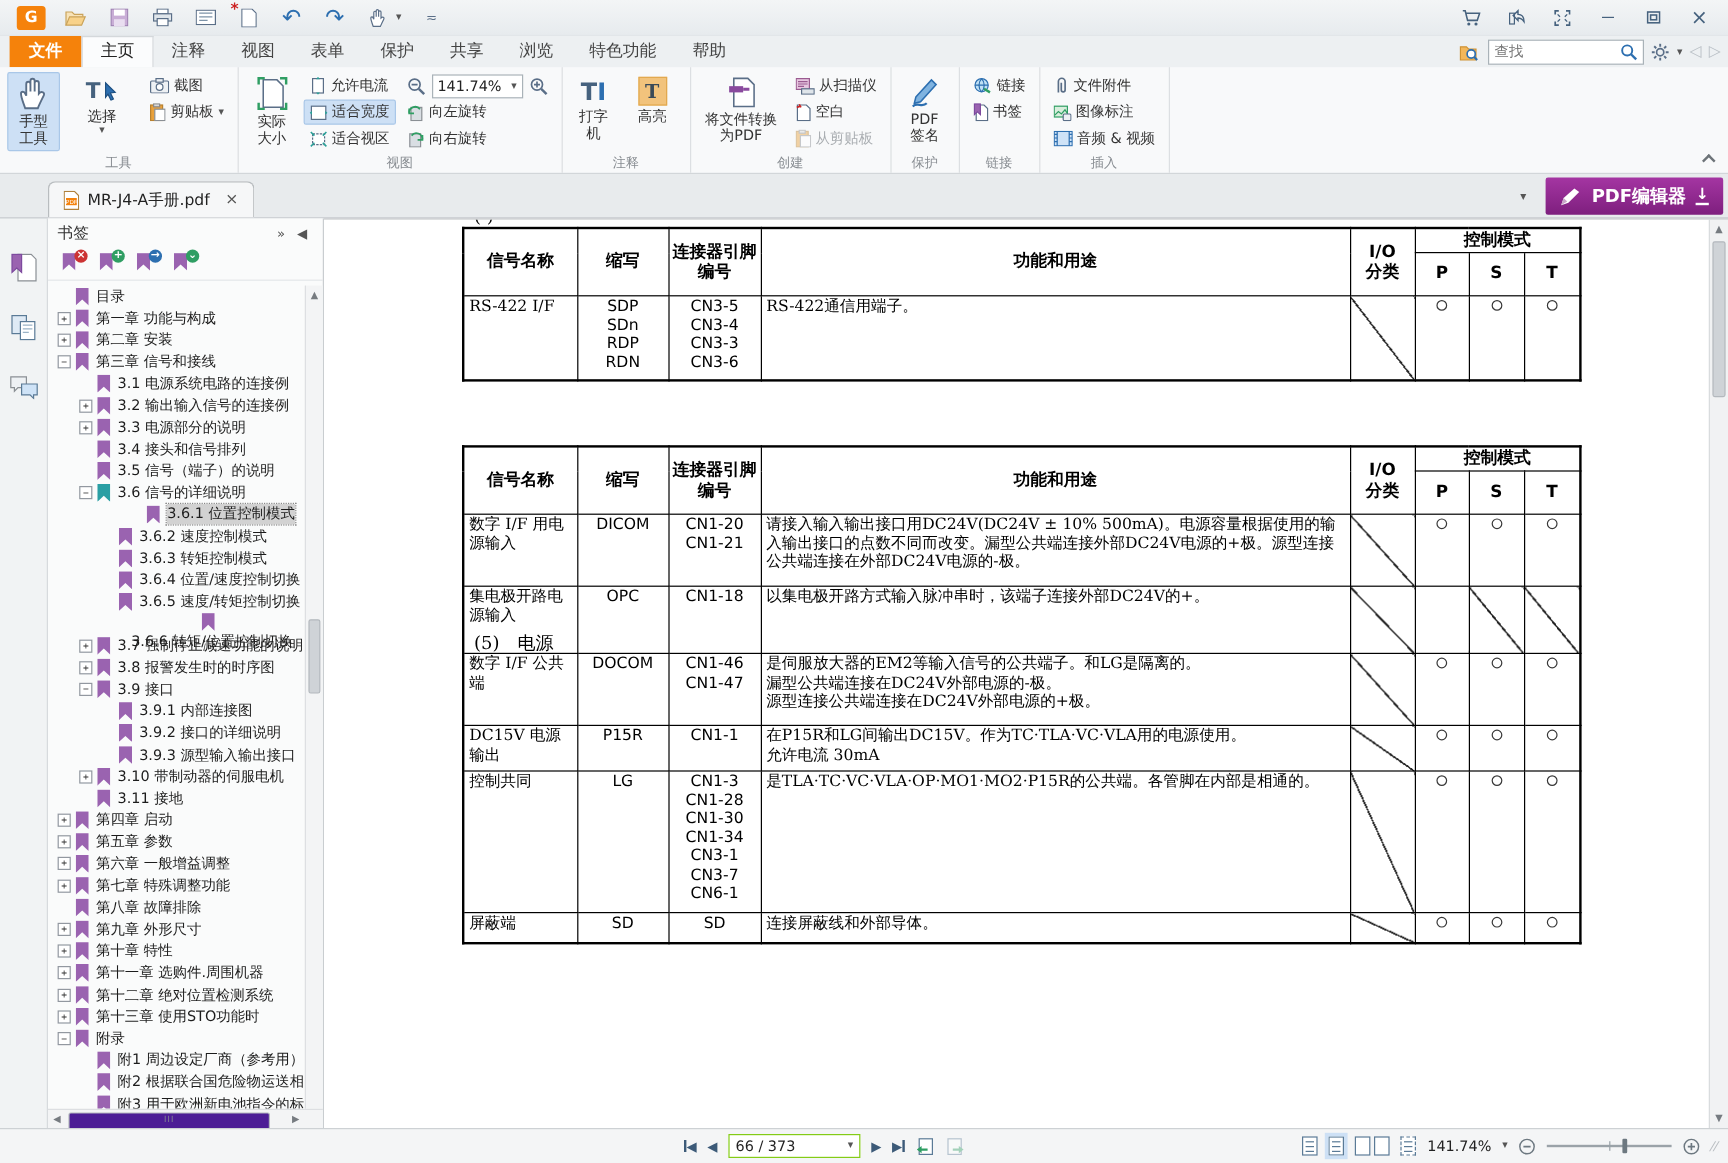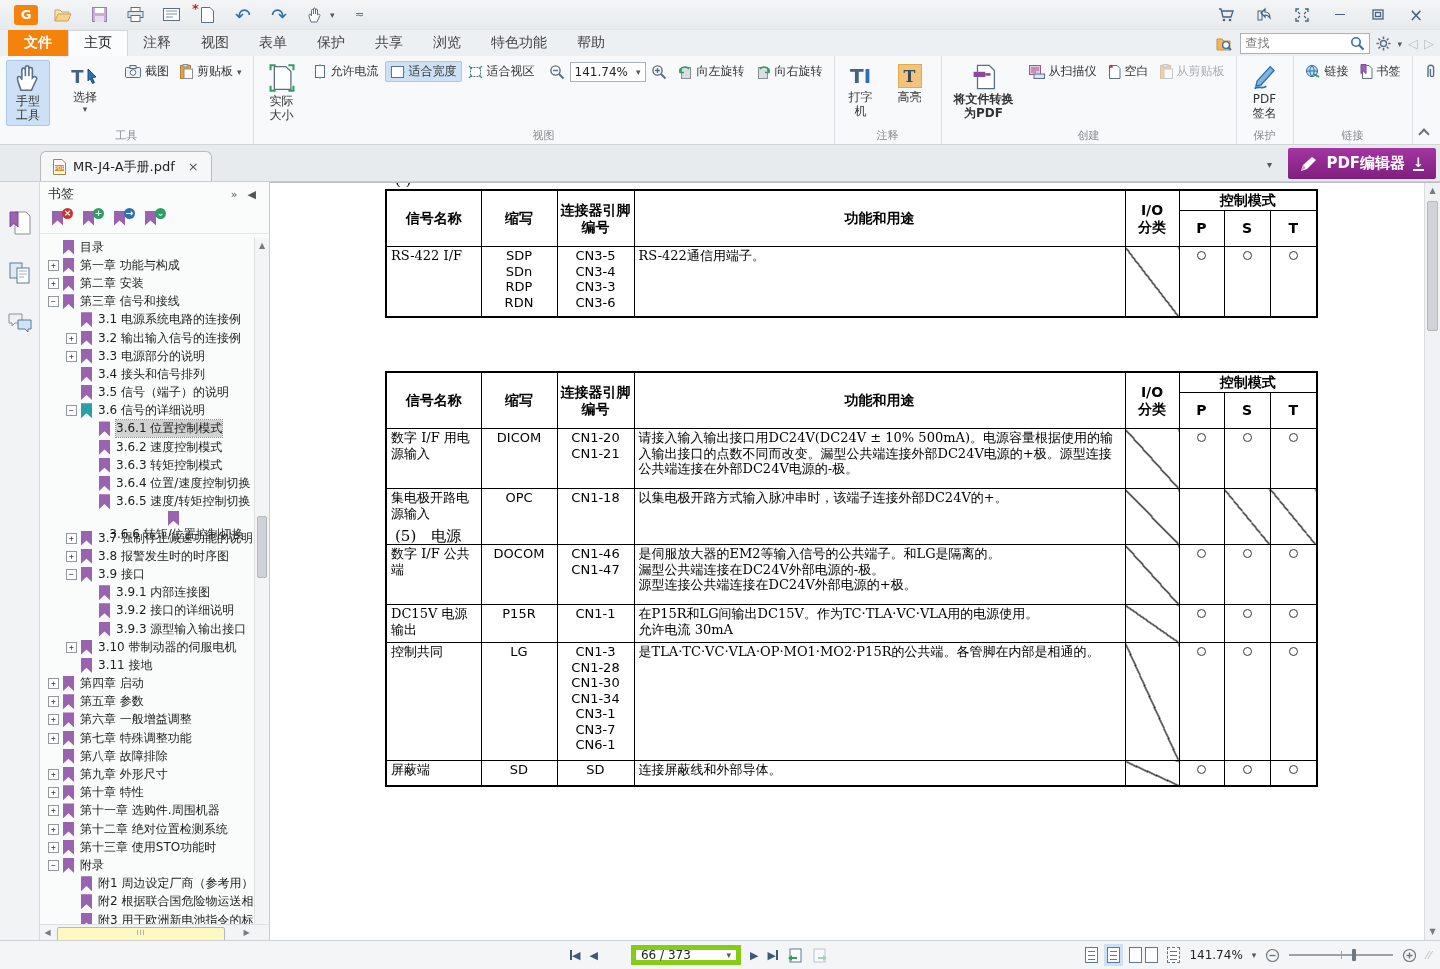--- a/index.html
+++ b/index.html
@@ -27,21 +27,21 @@
   .navarrow { color:#b9bfc5; font-size:13px; }
 
   
   .ribbon { height:89px; background:#f8f9fa; border-bottom:1px solid #d2d6d9; display:flex; position:relative;}
   .rgroup { display:flex; flex-direction:column; border-right:1px solid #dcdfe2; padding:4px 6px 0; }
   .rgroup .rbody { flex:1; display:flex; align-items:flex-start; gap:4px;}
   .rgroup .rlabel { text-align:center; font-size:11px; color:#878c91; height:16px; }
   .bigbtn { display:flex; flex-direction:column; align-items:center; padding:3px 4px; border-radius:2px; border:1px solid transparent;}
   .bigbtn .blabel { font-size:12px; color:#333; text-align:center; line-height:14px; margin-top:2px; width:52px;}
   .bigbtn.active { background:#cde0f5; border-color:#a9c7e8; }
-  .smallcol { display:flex; flex-direction:row; gap:1px; padding-top:1px;}
+  .smallcol { display:flex; flex-direction:column; gap:1px; padding-top:1px;}
   .smallbtn { display:flex; align-items:center; gap:4px; font-size:12px; color:#333; padding:2px 4px; border-radius:2px; border:1px solid transparent; height:21px; white-space:nowrap;}
   .smallbtn.active { background:#cde0f5; border-color:#a9c7e8;}
   .smallbtn.disabled { color:#a9adb1; }
   .caret { font-size:9px; color:#555; }
   .zoomcombo { width:76px; height:20px; background:#fff; border:1px solid #a9b2b8; font-size:12px; color:#222; display:flex; align-items:center; padding:0 4px; }
   .zoomcombo span:first-child { flex:1; }
   .chev-up { position:absolute; right:12px; bottom:6px; width:8px; height:8px; border-left:2px solid #6d7378; border-top:2px solid #6d7378; transform:rotate(45deg); }
   .tan-ic { width:24px; height:24px; background:#f2c37c; border:1px solid #e2a94f; display:flex; align-items:center; justify-content:center; font-weight:bold; font-size:16px; color:#3a4a58; font-family:"DejaVu Serif",serif;}
   .ti-ic { font-size:18px; font-weight:bold; color:#46627e; height:24px; display:flex; align-items:center;}
   .ti-ic .cursor-i { color:#2d6fb0; }
@@ -71,21 +71,21 @@
   .bm-row { height:18.2px; display:flex; align-items:center; white-space:nowrap; font-size:12px; color:#1c1c1c;}
   .bm-row .exp { width:11px; height:11px; border:1px solid #9298a0; background:#fff; font:8px/10px "DejaVu Sans Mono",monospace; text-align:center; color:#333; margin-right:4px; flex:none;}
   .bm-row .expspacer { width:15px; flex:none;}
   .bm-row .flag { flex:none; margin-right:6px; }
   .bm-row .lbl.sel { background:#d2d2d2; outline:1px dotted #888; }
   .vscroll { position:absolute; top:56px; right:0; width:15px; bottom:16px; background:#f3f4f5; border-left:1px solid #dddfe2;}
   .vscroll .arr { height:15px; text-align:center; font-size:8px; color:#767b80; line-height:15px;}
   .vscroll .thumb { position:absolute; left:2px; width:10px; background:#cfd3d7; border:1px solid #b3b8bd; border-radius:2px;}
   .hscroll { height:16px; background:#f3f4f5; border-top:1px solid #dddfe2; position:relative;}
   .hscroll .arr { position:absolute; top:0; width:15px; height:15px; text-align:center; font-size:8px; color:#767b80; line-height:15px;}
-  .hscroll .thumb { position:absolute; top:2px; height:16px; background:#fef9c3; border:1px solid #b3b8bd; border-radius:2px; text-align:center; font-size:7px; color:#8a8f94; line-height:10px; letter-spacing:1px;}
+  .hscroll .thumb { position:absolute; top:2px; height:16px; background:#4c1d95; border:1px solid #b3b8bd; border-radius:2px; text-align:center; font-size:7px; color:#8a8f94; line-height:10px; letter-spacing:1px;}
 
   .docarea { flex:1; background:#fff; position:relative; overflow:hidden; border-top:1px solid #b9bdc0;}
   .page { position:absolute; left:0; top:0; right:16px; bottom:0; background:#fff; overflow:hidden;}
   .docscroll { position:absolute; right:0; top:0; bottom:0; width:16px; background:#f1f2f3; border-left:1px solid #d9dcde;}
   .docscroll .arr { height:16px; text-align:center; font-size:8px; color:#767b80; line-height:16px;}
   .docscroll .thumb { position:absolute; left:2px; top:18px; width:11px; height:130px; background:#cfd3d7; border:1px solid #b3b8bd; border-radius:2px;}
 
   
   .ptable { border-collapse:collapse; table-layout:fixed; position:absolute; left:115px; width:931px; }
   .ptable th, .ptable td { border:1px solid #000; }
@@ -100,21 +100,21 @@
   .diag { background-image:linear-gradient(to top right, transparent calc(50% - 0.7px), #222 calc(50% - 0.7px), #222 calc(50% + 0.7px), transparent calc(50% + 0.7px)); }
   .sec-heading { position:absolute; left:125px; font-size:15px; font-family:"DejaVu Serif",serif; color:#000;}
   .partial { position:absolute; left:125px; top:0; height:5px; overflow:hidden; font-size:15px; font-family:"DejaVu Serif",serif;}
   .partial span { display:inline-block; transform:translateY(-12px); }
 
   
   .statusbar { height:29px; background:#f4f5f6; border-top:1px solid #cdd1d4; display:flex; align-items:center; position:relative; font-size:12px; color:#3c5a78;}
   .navgroup { position:absolute; left:570px; display:flex; align-items:center; gap:9px;}
   .sbtn { display:flex; align-items:center; color:#3c5a78; font-size:11px;}
   .sbtn .bar { width:2px; height:10px; background:#3c5a78; }
-  .pagebox { width:110px; height:20px; background:#fff; border:5px solid #84cc16; display:flex; align-items:center; padding:0 5px; color:#222;margin-left:24px;}
+  .pagebox { width:110px; height:20px; background:#fff; border:1px solid #84cc16; display:flex; align-items:center; padding:0 5px; color:#222;}
   .pagebox span:first-child { flex:1; }
   .rightgroup { position:absolute; right:8px; display:flex; align-items:center; gap:9px;}
   .layic { width:13px; height:16px; border:1px solid #5a7a96; background:#fff; position:relative;}
   .layic.active { outline:3px solid #cde0f5;}
   .layic i { position:absolute; left:2px; right:2px; top:3px; border-top:1px solid #5a7a96;}
   .layic i+i { top:7px; } .layic i+i+i { top:11px; }
   .layic.dbl { box-shadow:16px 0 0 -1px #fff, 16px 0 0 0 #5a7a96; margin-right:16px;}
   .slider { width:104px; height:2px; background:#9aa2a8; position:relative;}
   .slider .tick { position:absolute; left:50%; top:-3px; width:1px; height:8px; background:#9aa2a8;}
   .slider .handle { position:absolute; left:60%; top:-5px; width:4px; height:12px; background:#6d7880; border-radius:1px;}
@@ -375,21 +375,21 @@
     </div>
 
     <div class="rgroup">
       <div class="rbody">
         <div class="bigbtn">
           <svg class="ic" width="24" height="26" viewBox="0 0 18 20">
               <path d="M4 1 H13 L17 5 V19 H4 Z" fill="#fff" stroke="#5a6e87"></path>
               <rect x="1" y="6" width="9" height="4" fill="#8a4a9e"></rect>
               <path d="M10 8 l4 0" stroke="#8a4a9e" stroke-width="2"></path>
             </svg>
-          <span class="blabel" style="width:62px;font-weight:bold;">将文件转换为PDF</span>
+          <span class="blabel" style="width:62px;">将文件转换为PDF</span>
         </div>
         <div class="smallcol">
           <div class="smallbtn">
             <svg class="ic" width="16" height="14" viewBox="0 0 16 14">
                 <rect x="0.5" y="0.5" width="11" height="9" fill="#e7c7e0" stroke="#9a5a90"></rect>
                 <path d="M2 3 h8 M2 5 h8 M2 7 h5" stroke="#9a5a90"></path>
                 <rect x="5" y="9" width="10.5" height="4.5" fill="#dfe5ea" stroke="#5a6e87"></rect>
               </svg>
             <span>从扫描仪</span>
           </div>
@@ -582,21 +582,21 @@
           <div class="bm-row" style="padding-left: 26px;">
             <span class="expspacer"></span>
             <span class="flag"></span>
             <span class="lbl">3.5 信号（端子）的说明</span>
           </div>
           <div class="bm-row" style="padding-left: 26px;">
             <span class="exp">−</span>
             <span class="flag teal"></span>
             <span class="lbl">3.6 信号的详细说明</span>
           </div>
-          <div class="bm-row" style="padding-left: 44px;">
+          <div class="bm-row" style="padding-left: 44px; justify-content: center;">
             <span class="expspacer"></span>
             <span class="flag"></span>
             <span class="lbl sel">3.6.1 位置控制模式</span>
           </div>
           <div class="bm-row" style="padding-left: 44px;">
             <span class="expspacer"></span>
             <span class="flag"></span>
             <span class="lbl">3.6.2 速度控制模式</span>
           </div>
           <div class="bm-row" style="padding-left: 44px;">

